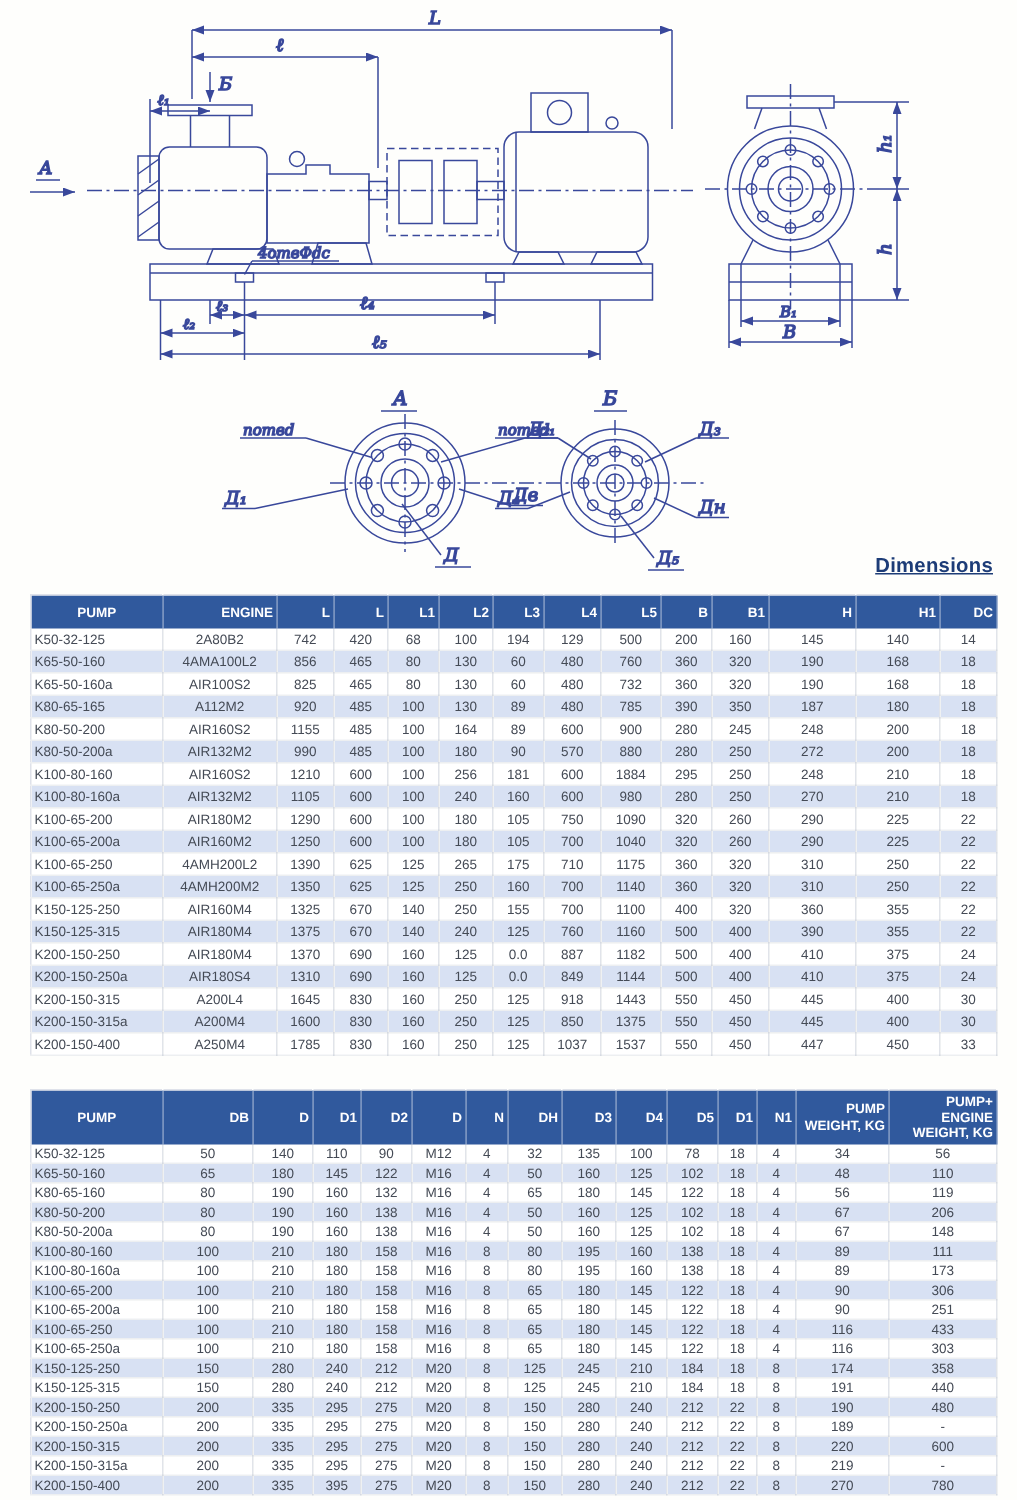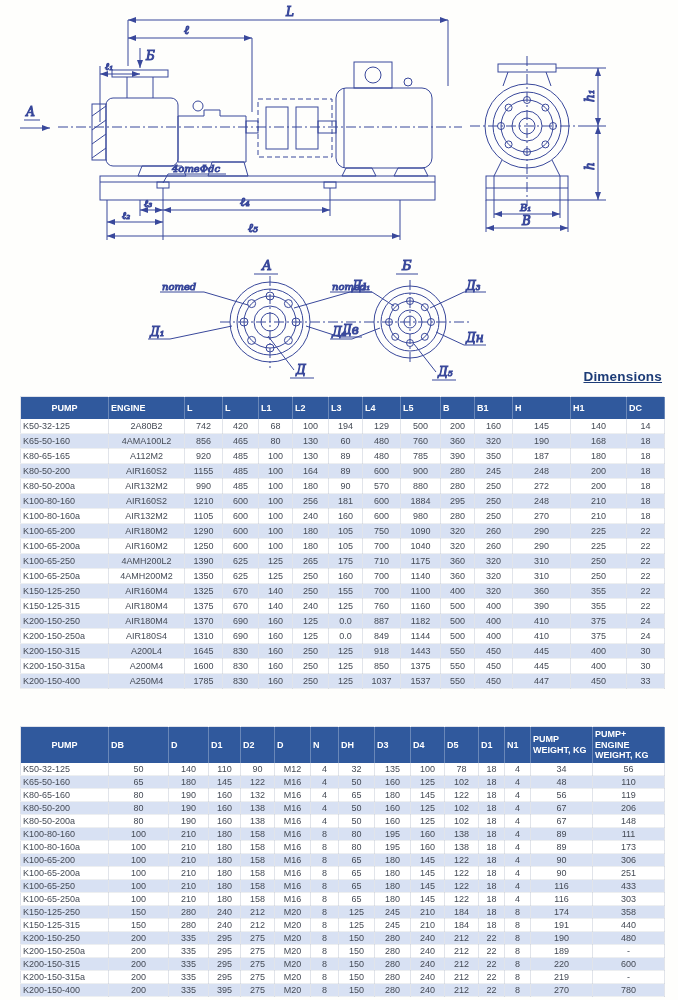--- a/index.html
+++ b/index.html
@@ -8,21 +8,21 @@
   svg text{font-family:"DejaVu Serif", serif;font-style:italic;fill:#2e3e92;}
   .lbl{font-size:12px;}
   .lbl-sm{font-size:10px;}
   .ttl{font-size:13px;}
   .dim-title{position:absolute;top:369px;right:16px;font-size:13.5px;font-weight:bold;
              color:#1d3c77;letter-spacing:.2px;text-decoration:underline;}
   table{position:absolute;left:20px;border-collapse:collapse;table-layout:fixed;width:644px;
         font-size:9px;color:#444a55;border:1px solid #dfe2ea;}
   #t1{top:396px;}
   #t2{top:726px;}
-  th{background:#30599d;color:#ffffff;font-weight:bold;text-align:left;vertical-align:middle;
+  th{background:#30599d;color:#ffffff;font-weight:bold;text-align:right;vertical-align:middle;
      padding:1px 2px;line-height:1.2;border-right:1px solid rgba(255,255,255,.28);font-size:9px;}
   #t1 th{height:20px;}
   #t2 th{height:34px;}
   td{text-align:center;vertical-align:middle;padding:0 2px;white-space:nowrap;overflow:hidden;
      border-right:1px solid rgba(140,150,180,.25);border-bottom:1px solid rgba(160,170,195,.18);}
   #t1 td{height:14px;}
   #t2 td{height:12px;}
   td:first-child, th:first-child{text-align:left;}
   th:first-child{text-align:center;}
   tbody tr:nth-child(even){background:#d8e1f3;}
@@ -299,20 +299,36 @@
         <tr>
           <td>K65-50-160</td>
           <td>4AMA100L2</td>
           <td>856</td>
           <td>465</td>
           <td>80</td>
           <td>130</td>
           <td>60</td>
           <td>480</td>
           <td>760</td>
+          <td>360</td>
+          <td>320</td>
+          <td>190</td>
+          <td>168</td>
+          <td>18</td>
+        </tr>
+        <tr>
+          <td>K65-50-160a</td>
+          <td>AIR100S2</td>
+          <td>825</td>
+          <td>465</td>
+          <td>80</td>
+          <td>130</td>
+          <td>60</td>
+          <td>480</td>
+          <td>732</td>
           <td>360</td>
           <td>320</td>
           <td>190</td>
           <td>168</td>
           <td>18</td>
         </tr>
         <tr>
           <td>K80-65-165</td>
           <td>A112M2</td>
           <td>920</td>

